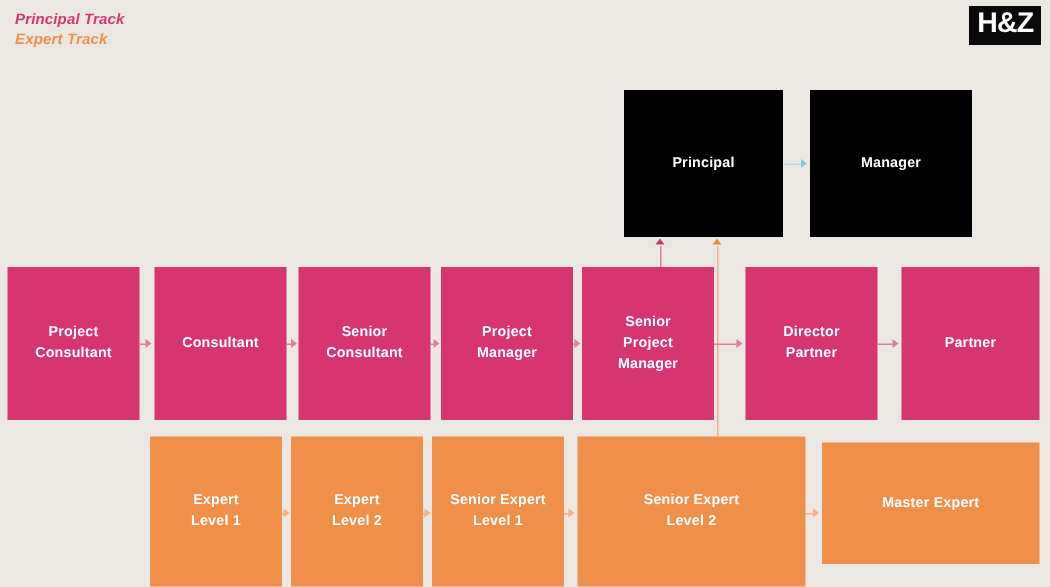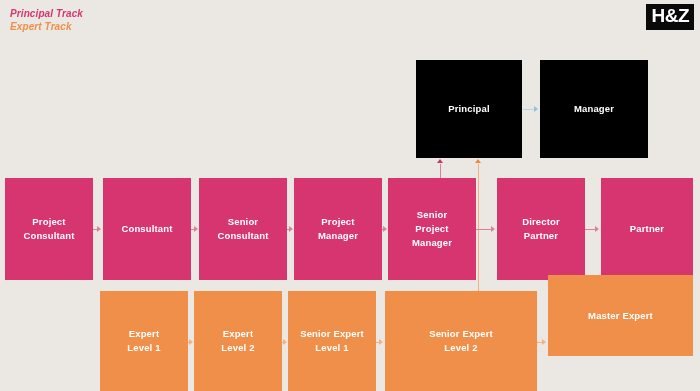--- a/index.html
+++ b/index.html
@@ -220,21 +220,21 @@
     </div>
   </div>
 
   <div class="node node-expert" style="left:385px; top:291px; width:152px; height:100px;">
     <div>
       <span>Senior Expert</span>
       <span>Level 2</span>
     </div>
   </div>
 
-  <div class="node node-expert" style="left:548px; top:275px; width:145px; height:81px;">
+  <div class="node node-expert" style="left:548px; top:295px; width:145px; height:81px;">
     <div>
       <span>Master Expert</span>
     </div>
   </div>
 
   <div class="conn conn-h conn-orange" style="left:188px; top:342px; width:2px;"></div>
   <div class="arrow-r arrow-r-orange" style="left:189px; top:339px;"></div>
 
   <div class="conn conn-h conn-orange" style="left:282px; top:342px; width:2px;"></div>
   <div class="arrow-r arrow-r-orange" style="left:283px; top:339px;"></div>

